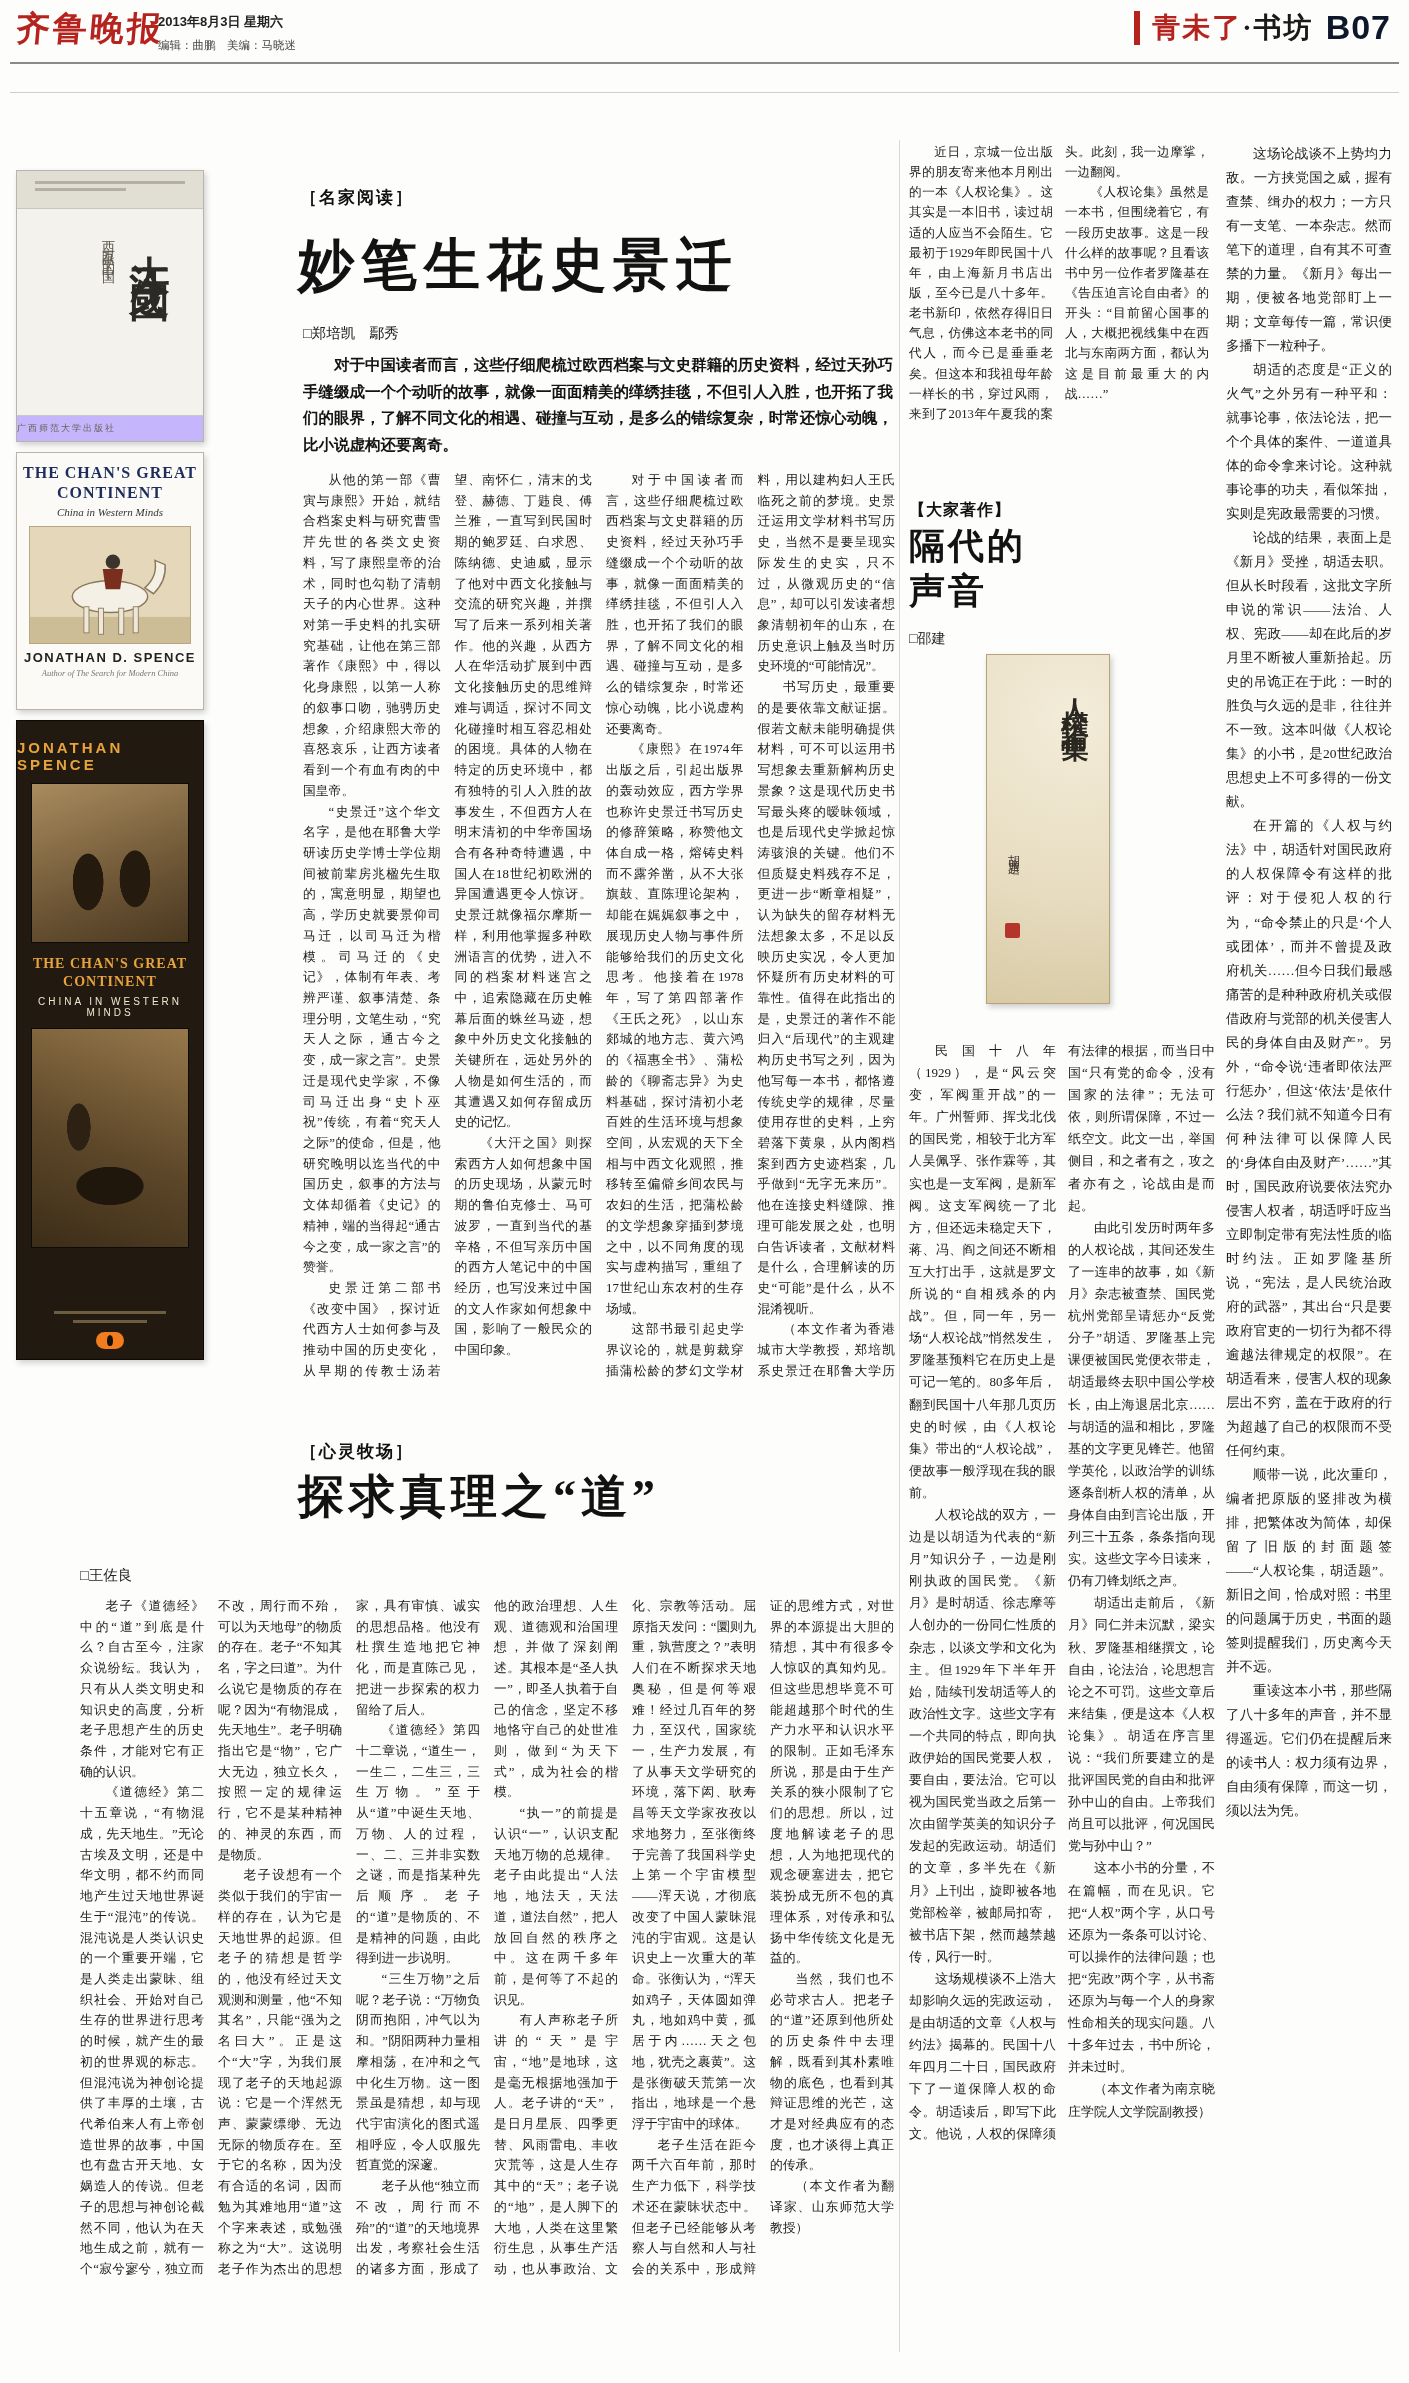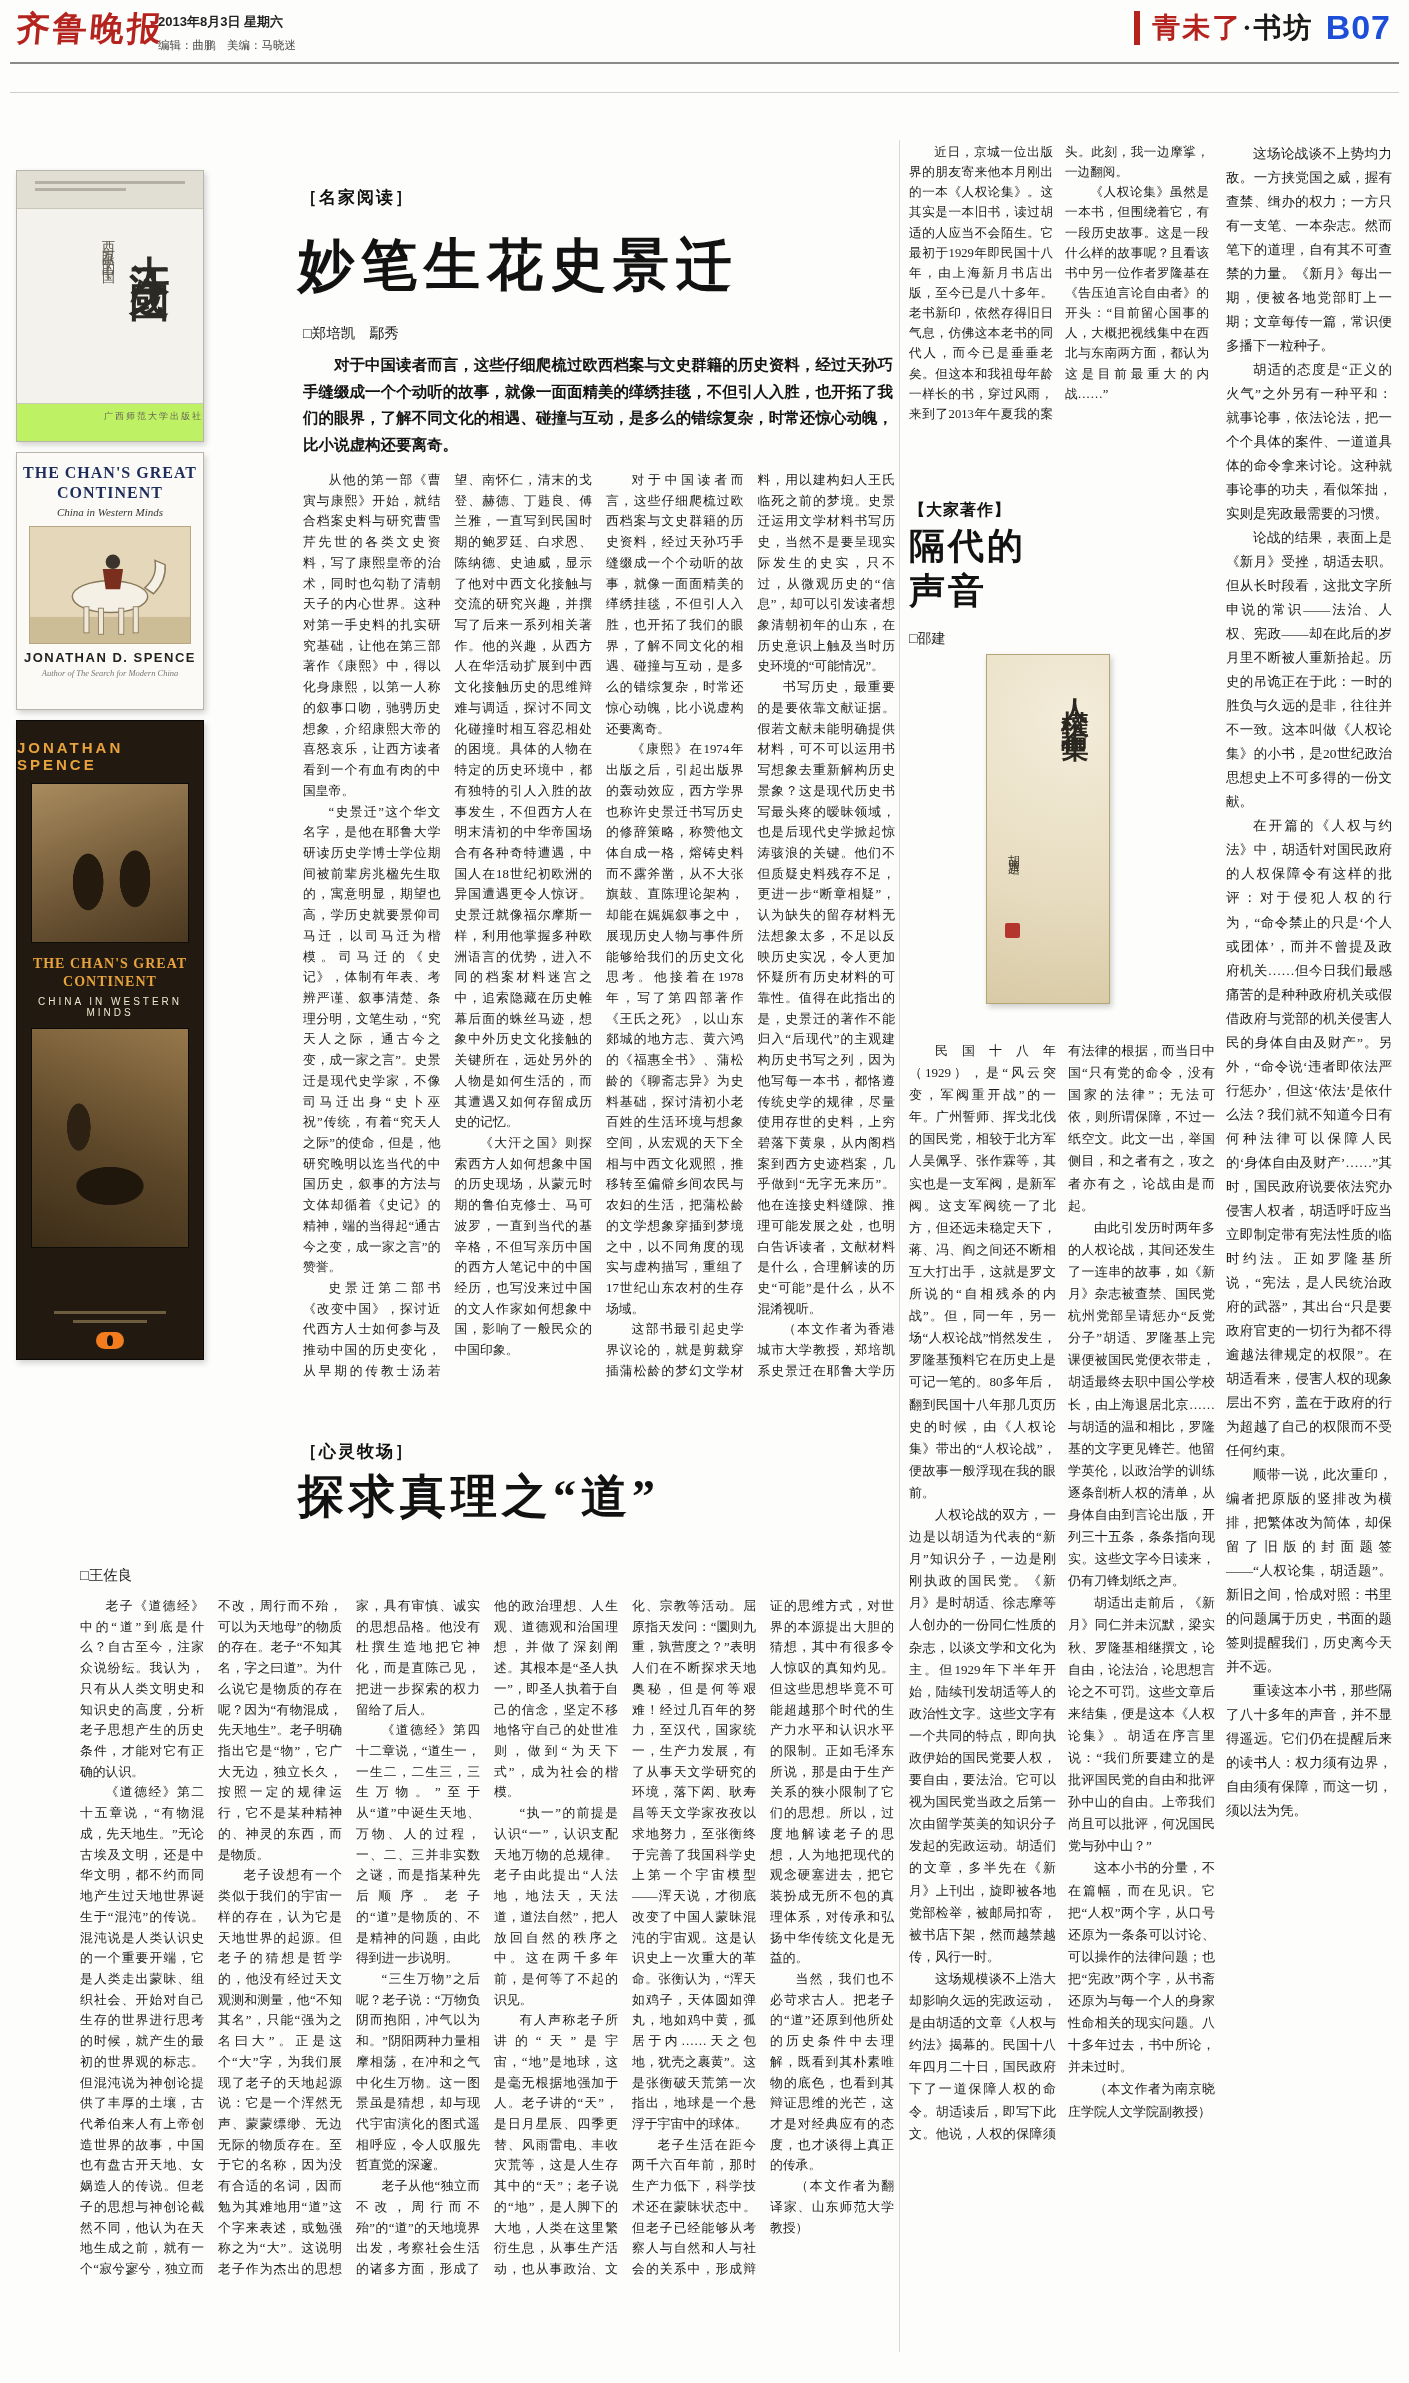--- a/index.html
+++ b/index.html
@@ -13,39 +13,39 @@
   .masthead { position:absolute; left:16px; top:6px; font-size:34px; font-weight:bold;
     color:#b5231f; letter-spacing:3px; transform:skewX(-5deg); font-family:"Liberation Serif",serif; }
   .header-meta { position:absolute; left:158px; top:13px; font-family:"Liberation Sans","DejaVu Sans",sans-serif; }
   .header-date { font-size:13px; font-weight:bold; color:#222; }
   .header-editors { font-size:11.5px; color:#444; margin-top:7px; }
   .header-right { position:absolute; right:18px; top:8px; display:flex; align-items:center; gap:12px; }
   .red-bar { width:6px; height:34px; background:#b5231f; }
   .section-title { font-size:28px; font-weight:bold; letter-spacing:2px; }
   .section-red { color:#b5231f; }
   .section-black { color:#1a1a1a; }
-  .page-no { font-size:34px; font-weight:bold; color:#1d4ed8; font-family:"Liberation Sans",sans-serif; letter-spacing:1px; }
+  .page-no { font-size:34px; font-weight:bold; color:#0f172a; font-family:"Liberation Sans",sans-serif; letter-spacing:1px; }
   .rule-1 { position:absolute; left:10px; right:10px; top:62px; border-top:2px solid #8a8a8a; }
   .rule-2 { position:absolute; left:10px; right:10px; top:92px; border-top:1px solid #cfcfcf; }
   .divider-v { position:absolute; left:899px; top:140px; height:2212px; border-left:1px solid #d8d8d3; }
 
   
   .cover { position:absolute; left:16px; width:188px; border:1px solid #b9b5aa;
     box-shadow:2px 3px 6px rgba(0,0,0,.18); overflow:hidden; }
   .book1 { top:170px; height:272px; background:#f4f2ec; }
   .book1-band { height:38px; background:#e1ded4; border-bottom:1px solid #cac6ba; padding:6px 10px; }
   .ph-line { height:3px; background:#b4b0a4; margin:4px 8px; }
   .ph-line.short { width:55%; }
   .book1-title { position:absolute; right:26px; top:52px; writing-mode:vertical-rl;
     font-size:40px; font-weight:bold; color:#2c2a26; letter-spacing:10px; }
   .book1-sub { position:absolute; right:86px; top:60px; writing-mode:vertical-rl;
     font-size:13px; color:#5a564c; letter-spacing:5px; }
-  .book1-foot { position:absolute; left:0; right:0; bottom:0; height:38px; border-top:1px solid #ccc8bc;
-    font-size:9px; color:#6a655a; text-align:right; line-height:25px; letter-spacing:2px;
-    font-family:"Liberation Sans",sans-serif; background:#bef264; }
+  .book1-foot { position:absolute; left:0; right:0; bottom:0; height:26px; border-top:1px solid #ccc8bc;
+    font-size:9px; color:#6a655a; text-align:left; line-height:25px; letter-spacing:2px;
+    font-family:"Liberation Sans",sans-serif; background:#c4b5fd; }
 
   .book2 { top:452px; height:258px; background:#fbfaf6; }
   .book2-title { text-align:center; font-weight:bold; color:#1d2d5c; font-size:16px;
     letter-spacing:1px; line-height:1.25; padding-top:10px; }
   .book2-sub { text-align:center; font-style:italic; font-size:11px; color:#333; margin-top:3px; }
   .book2-art { margin:8px 12px 6px 12px; height:118px; background:#e5d8ba; border:1px solid #b7a882; }
   .book2-author { text-align:center; font-weight:bold; font-size:13px; letter-spacing:1.5px; color:#222;
     font-family:"Liberation Sans",sans-serif; }
   .book2-note { text-align:center; font-size:8.5px; color:#777; margin-top:3px; font-style:italic; }
 

